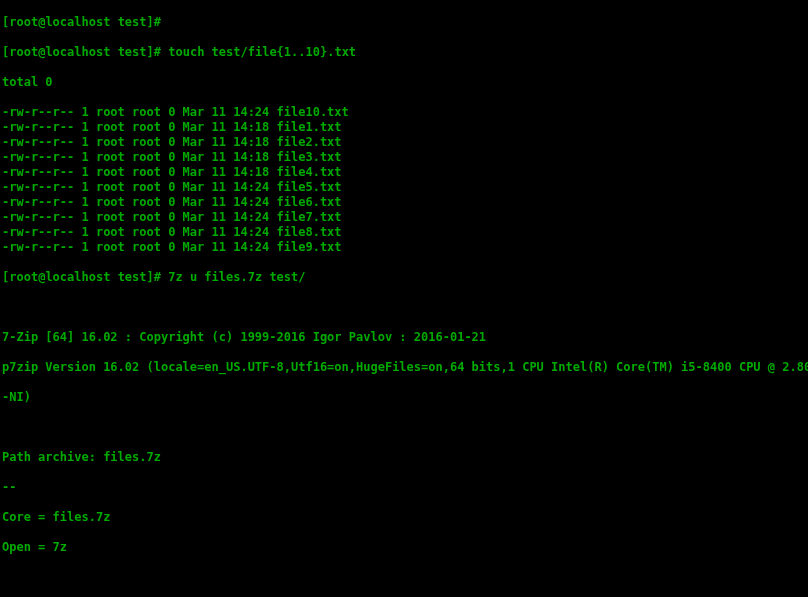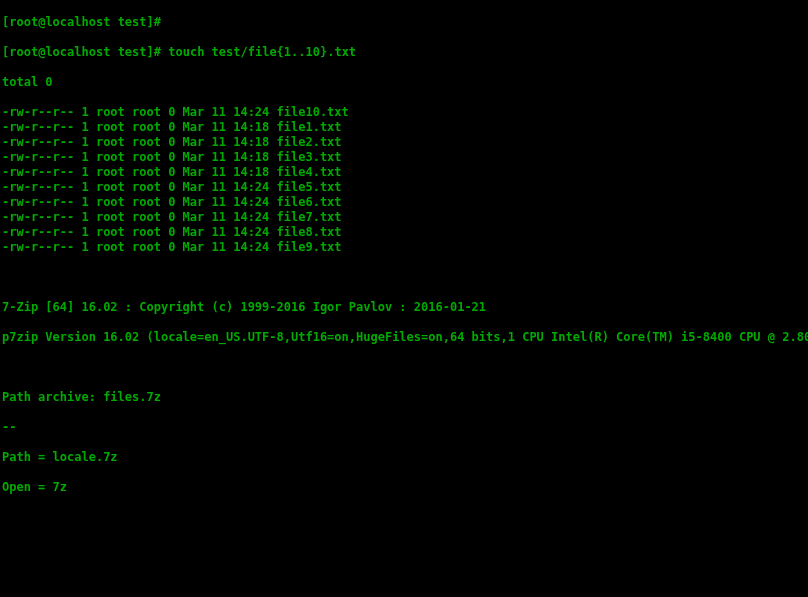--- a/index.html
+++ b/index.html
@@ -25,27 +25,29 @@
   }
 </style>
 </head>
 <body>
 
 <div class="term">
 <span class="line"><span>[<span>root</span>@<span>localhost</span> <span>test</span>]<span>#</span></span></span>
 <span class="line"><span>[<span>root</span>@<span>localhost</span> <span>test</span>]<span>#</span></span> <span>touch test/file{1..10}.txt</span></span>
 <span class="line">total 0</span>
 <span class="line">-rw-r--r-- 1 root root 0 Mar 11 14:24 file10.txt</span><span class="line">-rw-r--r-- 1 root root 0 Mar 11 14:18 file1.txt</span><span class="line">-rw-r--r-- 1 root root 0 Mar 11 14:18 file2.txt</span><span class="line">-rw-r--r-- 1 root root 0 Mar 11 14:18 file3.txt</span><span class="line">-rw-r--r-- 1 root root 0 Mar 11 14:18 file4.txt</span><span class="line">-rw-r--r-- 1 root root 0 Mar 11 14:24 file5.txt</span><span class="line">-rw-r--r-- 1 root root 0 Mar 11 14:24 file6.txt</span><span class="line">-rw-r--r-- 1 root root 0 Mar 11 14:24 file7.txt</span><span class="line">-rw-r--r-- 1 root root 0 Mar 11 14:24 file8.txt</span><span class="line">-rw-r--r-- 1 root root 0 Mar 11 14:24 file9.txt</span>
+<span class="line"><span>[<span>root</span>@<span>localhost</span> <span>test</span>]<span>#</span></span> <span>7z u files.7z test/</span></span>
 <span class="line"> </span>
 <span class="line">7-Zip [64] 16.02 : Copyright (c) 1999-2016 Igor Pavlov : 2016-01-21</span>
 <span class="line">p7zip Version 16.02 (locale=en_US.UTF-8,Utf16=on,HugeFiles=on,64 bits,1 CPU Intel(R) Core(TM) i5-8400 CPU @ 2.80GHz</span>
+<span class="line">-NI)</span>
 <span class="line"> </span>
 <span class="line">Path archive: files.7z</span>
 <span class="line">--</span>
-<span class="line">Path = locale.7z</span>
+<span class="line">Core = files.7z</span>
 <span class="line">Open = 7z</span>
 
 
 
 
 
 
 
 
 

